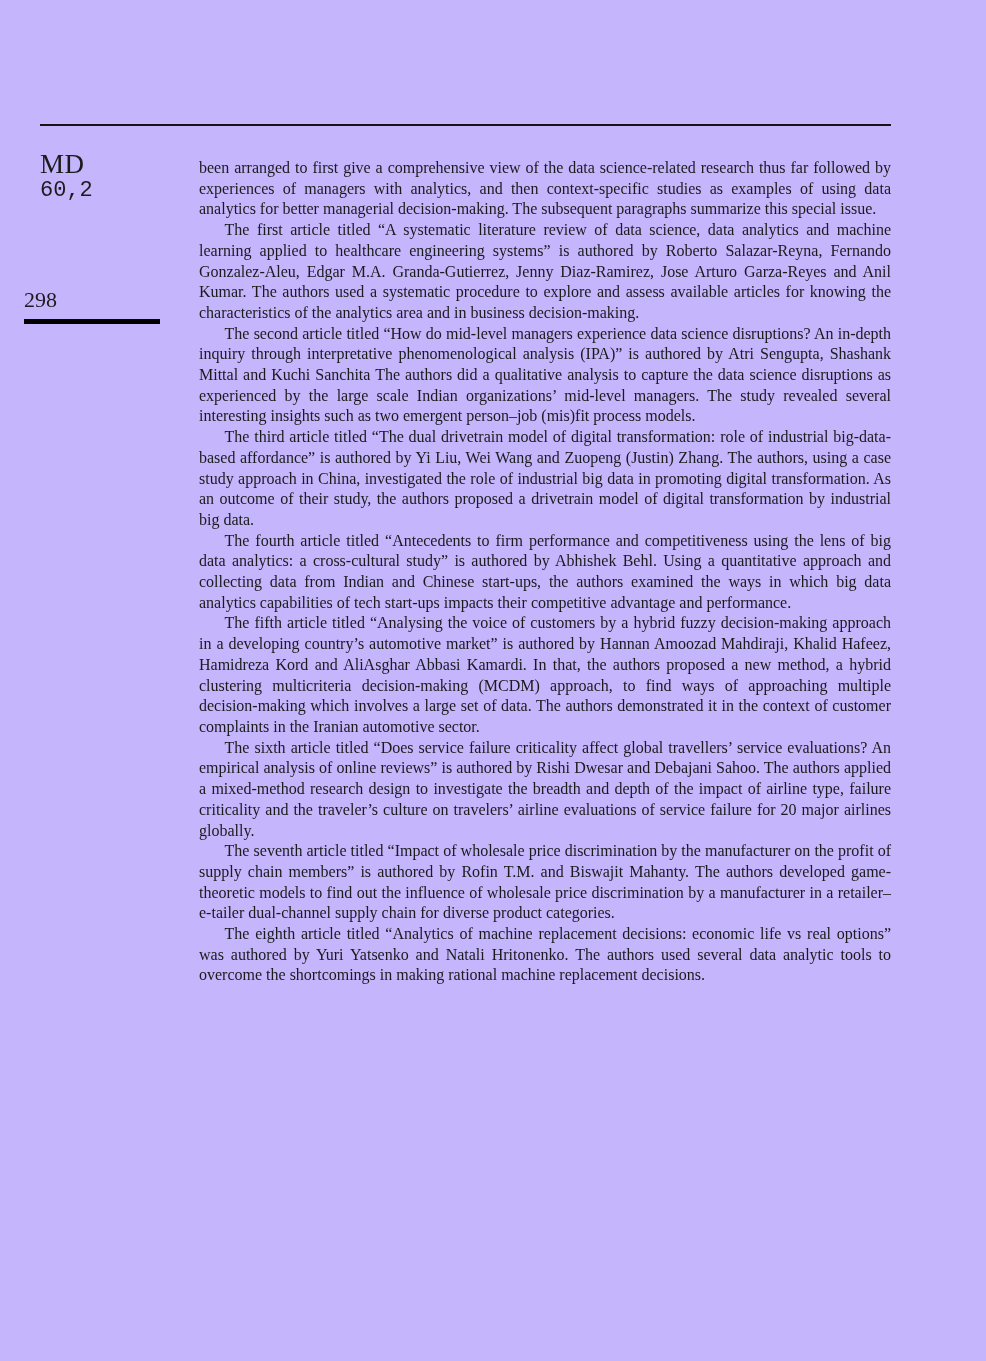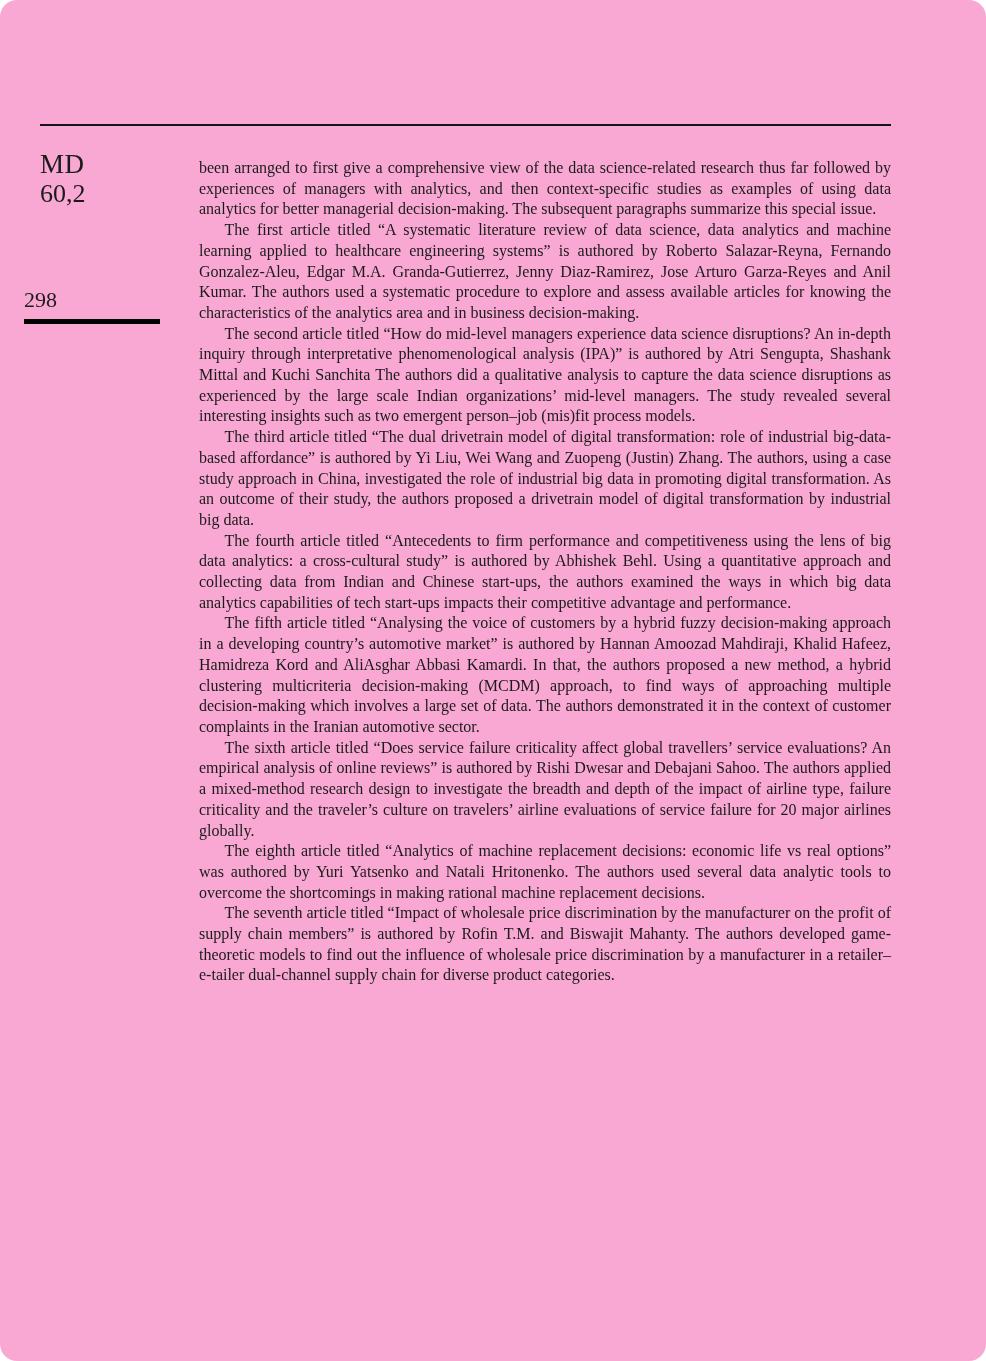--- a/index.html
+++ b/index.html
@@ -4,25 +4,24 @@
 <style>
   html, body {
     margin: 0;
     padding: 0;
     background: #ffffff;
   }
   .page {
     position: relative;
     width: 986px;
     height: 1361px;
-    background: #f9a8d4;
+    background: #c4b5fd;
     font-family: "Liberation Serif", serif;
     color: #1b1b1b;
     overflow: hidden;
-    border-radius: 17px;
   }
   .top-rule {
     position: absolute;
     left: 40px;
     top: 124px;
     width: 851px;
     height: 2px;
     background: #141414;
   }
   .margin-col {
@@ -30,22 +29,23 @@
     left: 40px;
     top: 150px;
     width: 150px;
   }
   .masthead-abbrev {
     font-size: 27px;
     line-height: 1.05;
     letter-spacing: 0.5px;
   }
   .masthead-vol {
-    font-size: 26px;
+    font-size: 22px;
     line-height: 1.2;
+    font-family: Liberation Mono, monospace;
   }
   .page-num-block {
     position: absolute;
     left: 24px;
     top: 288px;
     width: 136px;
   }
   .page-num {
     font-size: 22px;
     line-height: 1.1;
@@ -92,17 +92,17 @@
   </div>
 
   <div class="body-col">
     <p class="noindent">been arranged to first give a comprehensive view of the data science-related research thus far followed by experiences of managers with analytics, and then context-specific studies as examples of using data analytics for better managerial decision-making. The subsequent paragraphs summarize this special issue.</p>
     <p>The first article titled “A systematic literature review of data science, data analytics and machine learning applied to healthcare engineering systems” is authored by Roberto Salazar-Reyna, Fernando Gonzalez-Aleu, Edgar M.A. Granda-Gutierrez, Jenny Diaz-Ramirez, Jose Arturo Garza-Reyes and Anil Kumar. The authors used a systematic procedure to explore and assess available articles for knowing the characteristics of the analytics area and in business decision-making.</p>
     <p>The second article titled “How do mid-level managers experience data science disruptions? An in-depth inquiry through interpretative phenomenological analysis (IPA)” is authored by Atri Sengupta, Shashank Mittal and Kuchi Sanchita The authors did a qualitative analysis to capture the data science disruptions as experienced by the large scale Indian organizations’ mid-level managers. The study revealed several interesting insights such as two emergent person–job (mis)fit process models.</p>
     <p>The third article titled “The dual drivetrain model of digital transformation: role of industrial big-data-based affordance” is authored by Yi Liu, Wei Wang and Zuopeng (Justin) Zhang. The authors, using a case study approach in China, investigated the role of industrial big data in promoting digital transformation. As an outcome of their study, the authors proposed a drivetrain model of digital transformation by industrial big data.</p>
     <p>The fourth article titled “Antecedents to firm performance and competitiveness using the lens of big data analytics: a cross-cultural study” is authored by Abhishek Behl. Using a quantitative approach and collecting data from Indian and Chinese start-ups, the authors examined the ways in which big data analytics capabilities of tech start-ups impacts their competitive advantage and performance.</p>
     <p>The fifth article titled “Analysing the voice of customers by a hybrid fuzzy decision-making approach in a developing country’s automotive market” is authored by Hannan Amoozad Mahdiraji, Khalid Hafeez, Hamidreza Kord and AliAsghar Abbasi Kamardi. In that, the authors proposed a new method, a hybrid clustering multicriteria decision-making (MCDM) approach, to find ways of approaching multiple decision-making which involves a large set of data. The authors demonstrated it in the context of customer complaints in the Iranian automotive sector.</p>
     <p>The sixth article titled “Does service failure criticality affect global travellers’ service evaluations? An empirical analysis of online reviews” is authored by Rishi Dwesar and Debajani Sahoo. The authors applied a mixed-method research design to investigate the breadth and depth of the impact of airline type, failure criticality and the traveler’s culture on travelers’ airline evaluations of service failure for 20 major airlines globally.</p>
+    <p>The seventh article titled “Impact of wholesale price discrimination by the manufacturer on the profit of supply chain members” is authored by Rofin T.M. and Biswajit Mahanty. The authors developed game-theoretic models to find out the influence of wholesale price discrimination by a manufacturer in a retailer–e-tailer dual-channel supply chain for diverse product categories.</p>
     <p>The eighth article titled “Analytics of machine replacement decisions: economic life vs real options” was authored by Yuri Yatsenko and Natali Hritonenko. The authors used several data analytic tools to overcome the shortcomings in making rational machine replacement decisions.</p>
-    <p>The seventh article titled “Impact of wholesale price discrimination by the manufacturer on the profit of supply chain members” is authored by Rofin T.M. and Biswajit Mahanty. The authors developed game-theoretic models to find out the influence of wholesale price discrimination by a manufacturer in a retailer–e-tailer dual-channel supply chain for diverse product categories.</p>
   </div>
 
 </div>
 
 </body></html>

